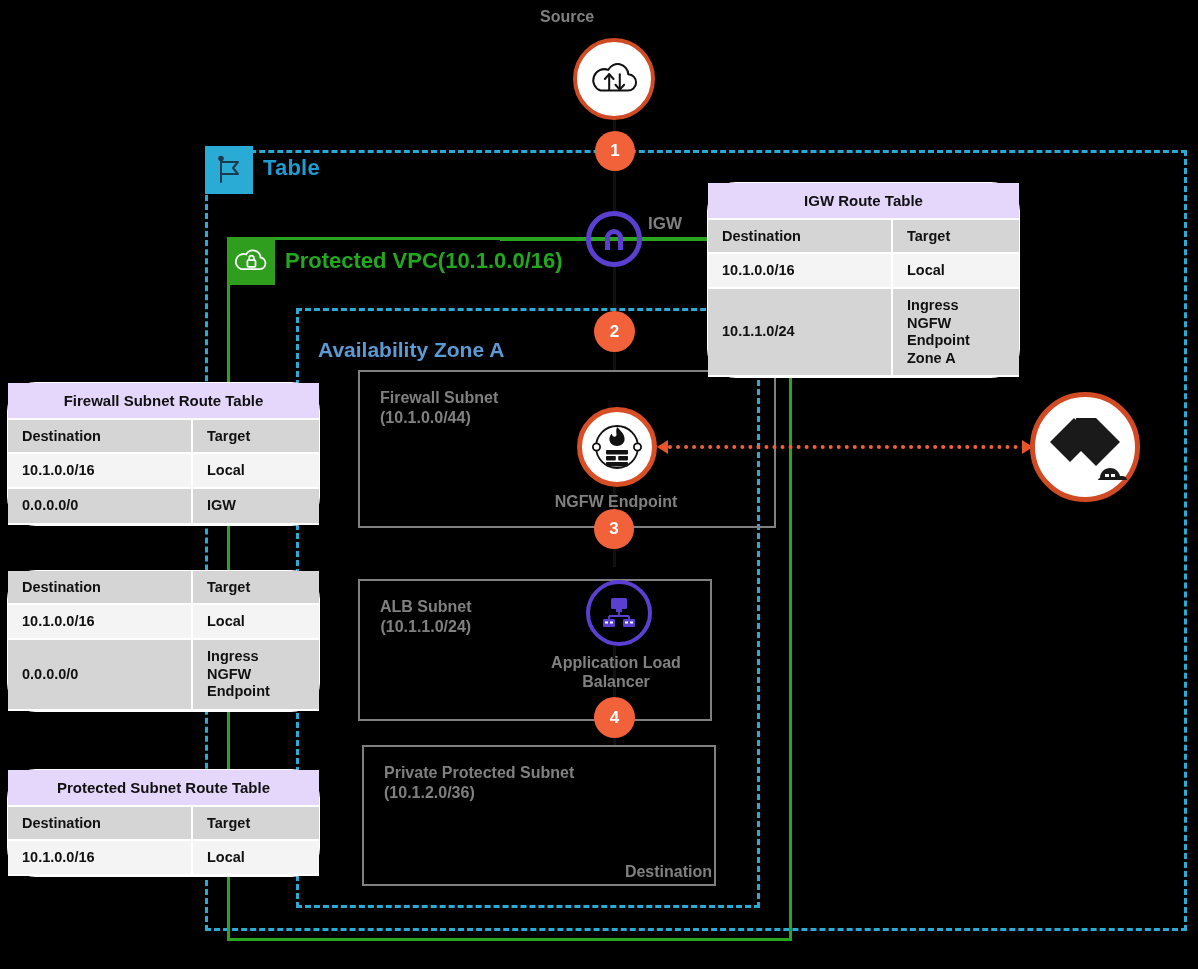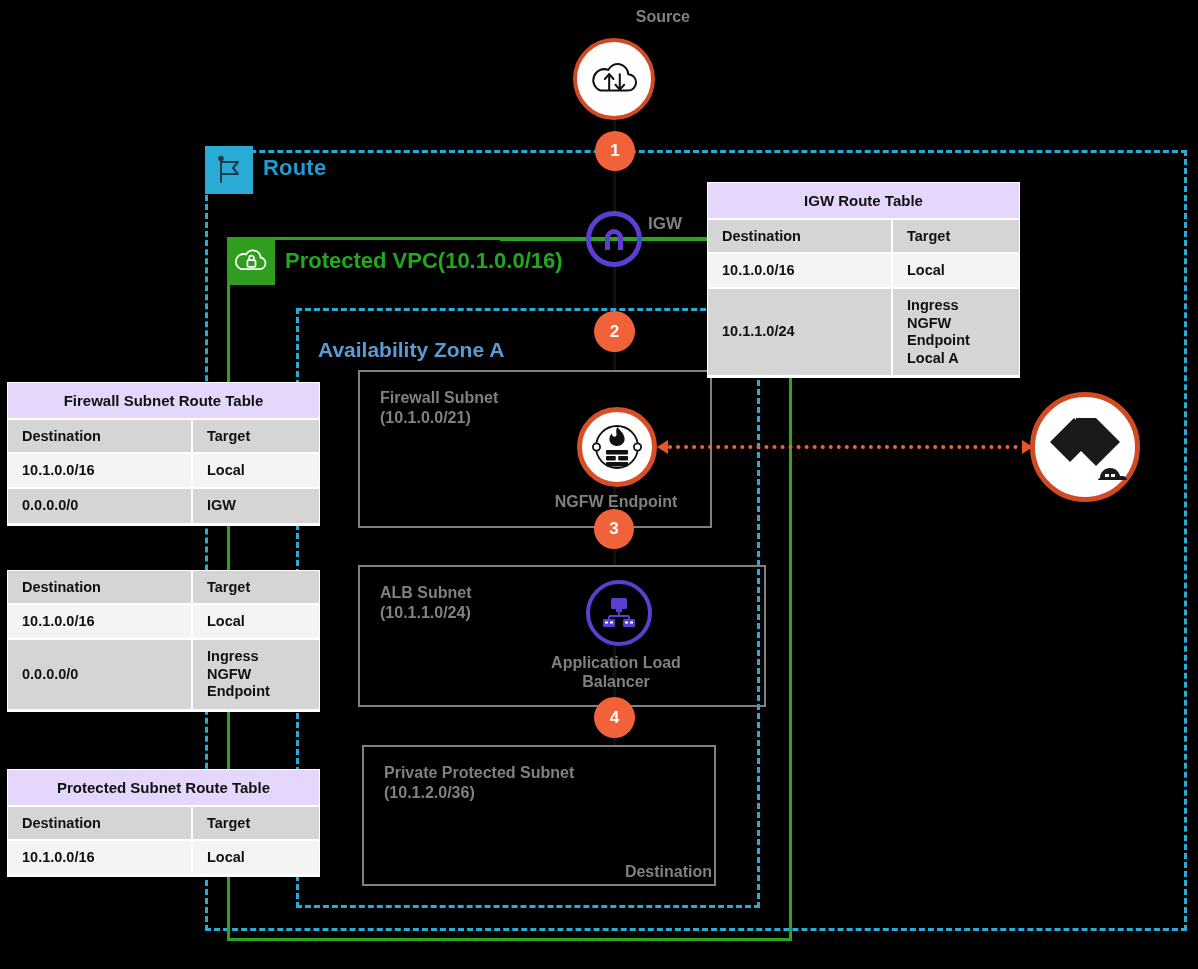--- a/index.html
+++ b/index.html
@@ -59,22 +59,22 @@
   
   .subnet{
     border:2px solid #808080;
     box-sizing:border-box;
   }
   .subnet-title{
     position:absolute; left:20px; top:16px;
     color:#808080; font-size:16px; font-weight:bold;
     line-height:1.25; white-space:pre-line;
   }
-  .subnet-fw{ left:358px; top:370px; width:354px; height:158px; }
-  .subnet-alb{ left:358px; top:565px; width:408px; height:142px; }
+  .subnet-fw{ left:358px; top:370px; width:418px; height:158px; }
+  .subnet-alb{ left:358px; top:579px; width:354px; height:142px;text-align:center; }
   .subnet-priv{ left:362px; top:745px; width:354px; height:141px; }
 
   .node-label{
     position:absolute;
     color:#808080; font-size:16px; font-weight:bold;
     text-align:center; line-height:1.2;
   }
   .lbl-ngfw{ left:498px; top:492px; width:236px; }
   .lbl-alb { left:498px; top:653px; width:236px; }
   .lbl-dest{ left:492px; top:862px; width:220px; text-align:right; }
@@ -86,21 +86,21 @@
     display:flex;align-items:center;justify-content:center;
     box-sizing:border-box;
   }
   .circ-source{ left:573px; top:38px; width:82px; height:82px; border:4px solid #d04a24; }
   .circ-ngfw  { left:577px; top:407px; width:80px; height:80px; border:5px solid #d94f25; }
   .circ-palo  { left:1030px; top:392px; width:110px; height:110px; border:5px solid #d04a24; }
   .circ-igw   { left:586px; top:211px; width:56px; height:56px; border:5px solid #5b3fd1; background:transparent;}
   .circ-alb   { left:586px; top:580px; width:66px; height:66px; border:4px solid #5b3fd1; background:transparent;}
 
   .label-source{
-    left:540px; top:8px; width:150px; text-align:right;
+    left:540px; top:8px; width:150px; text-align:left;
     color:#808080; font-size:16px; font-weight:bold;
   }
   .label-igw{
     left:648px; top:214px;
     color:#808080; font-size:17px; font-weight:bold;
   }
 
   
   .step{
     border-radius:50%;
@@ -114,20 +114,21 @@
   .step2{ left:594px; top:311px; width:41px; height:41px; }
   .step3{ left:594px; top:509px; width:40px; height:40px; }
   .step4{ left:594px; top:697px; width:41px; height:41px; }
 
   
   .rt{
     background:#15803d;
     border-collapse:collapse;
     z-index:30;
     box-shadow:0 0 0 1px #ffffff;
+    border-radius:28px;
   }
   .rt .title-row td{
     background:#e4d7fb;
     color:#111111;
     font-size:15px; font-weight:bold;
     text-align:center;
     padding:9px 6px;
   }
   .rt .head-row td{
     background:#d5d5d5;
@@ -200,21 +201,21 @@
 
   <div class="abs badge-icon badge-region">
     <svg width="34" height="34" viewBox="0 0 34 34" aria-hidden="true">
       <g fill="none" stroke="#1b3a4b" stroke-width="2" stroke-linejoin="round" stroke-linecap="round">
         <line x1="9" y1="7" x2="9" y2="29"></line>
         <circle cx="9" cy="5.5" r="1.8" fill="#1b3a4b"></circle>
         <path d="M9 9 H26 L21 15 L26 21 H9 Z"></path>
       </g>
     </svg>
   </div>
-  <div class="abs label-region">Route</div>
+  <div class="abs label-region">Table</div>
 
   <div class="abs badge-icon badge-vpc">
     <svg width="36" height="32" viewBox="0 0 40 32" aria-hidden="true">
       <g fill="none" stroke="#ffffff" stroke-width="2">
         <path d="M9 25 h21 a6.5 6.5 0 0 0 .6 -12.9 a8.5 8.5 0 0 0 -16 -3.4 A6.2 6.2 0 0 0 9 25 Z"></path>
         <rect x="16" y="15" width="9" height="7.5" rx="1.2"></rect>
         <path d="M18 15 v-2.4 a2.6 2.6 0 0 1 5.2 0 V15"></path>
       </g>
     </svg>
   </div>
@@ -241,21 +242,21 @@
     </svg>
   </div>
   <div class="abs label-igw">IGW</div>
 
   <div class="abs step step1">1</div>
   <div class="abs step step2">2</div>
   <div class="abs step step3">3</div>
   <div class="abs step step4">4</div>
 
   <div class="abs subnet subnet-fw">
-    <div class="subnet-title"><span>Firewall Subnet</span><br><span>(10.1.0.0/21)</span></div>
+    <div class="subnet-title"><span>Firewall Subnet</span><br><span>(10.1.0.0/44)</span></div>
   </div>
   <div class="abs circ circ-ngfw">
     <svg width="58" height="58" viewBox="0 0 58 58" aria-hidden="true">
       <g fill="none" stroke="#111111" stroke-width="1.8">
         <path d="M8 29 a21 21 0 0 1 42 0"></path>
         <path d="M8 29 a21 21 0 0 0 42 0" stroke-dasharray="0"></path>
         <circle cx="8.5" cy="29" r="3.6" fill="#ffffff"></circle>
         <circle cx="49.5" cy="29" r="3.6" fill="#ffffff"></circle>
       </g>
       <g fill="#111111">
@@ -327,21 +328,21 @@
     <tr class="head-row">
       <td class="col-dest">Destination</td>
       <td>Target</td>
     </tr>
     <tr class="odd">
       <td class="cell">10.1.0.0/16</td>
       <td class="cell">Local</td>
     </tr>
     <tr class="even">
       <td class="cell">10.1.1.0/24</td>
-      <td class="cell">Ingress NGFW Endpoint Local A</td>
+      <td class="cell">Ingress NGFW Endpoint Zone A</td>
     </tr>
   </tbody>
     </table>
 
   <table class="abs rt rt-fw">
     <tbody>
         <tr class="title-row">
           <td colspan="2">Firewall Subnet Route Table</td>
         </tr>
     <tr class="head-row">

